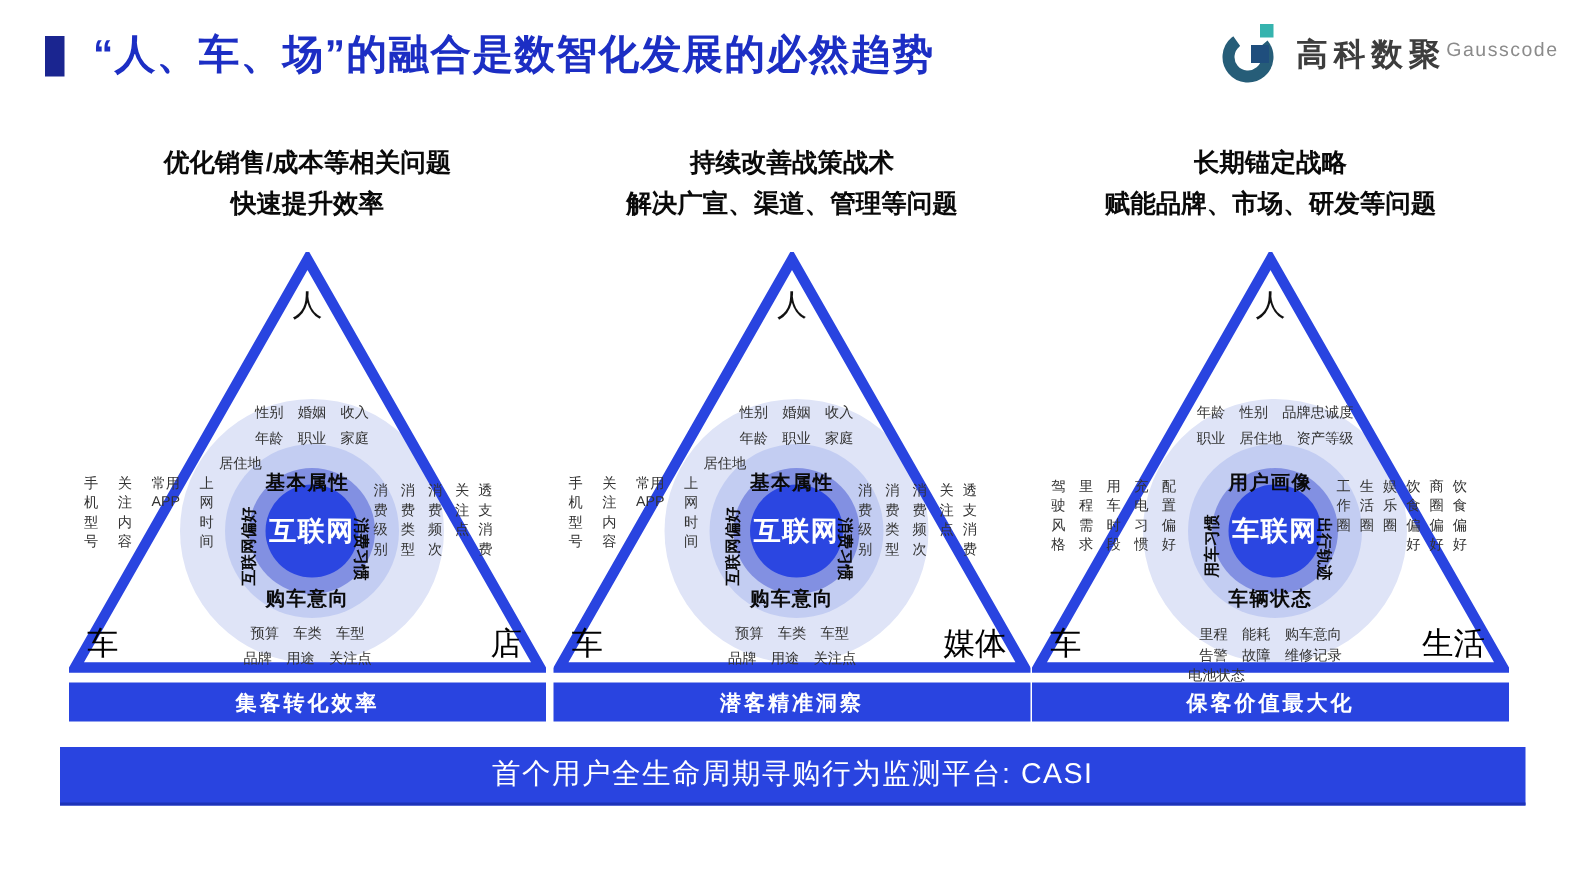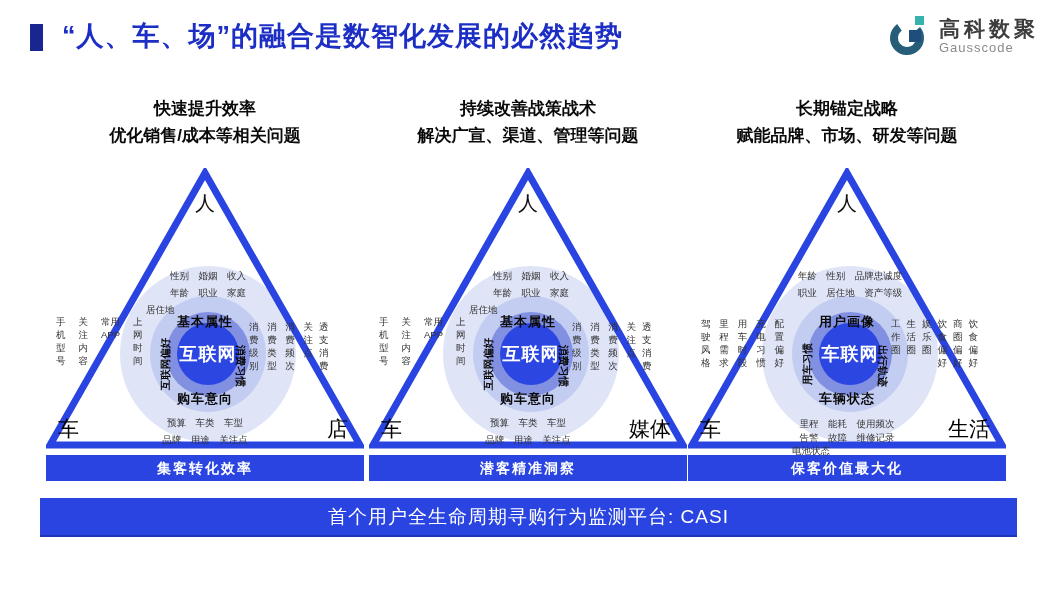--- a/index.html
+++ b/index.html
@@ -2,21 +2,21 @@
 <html><head>
 <meta charset="utf-8">
 <style>
   html,body{margin:0;padding:0}
   body{width:1057px;height:589px;position:relative;background:#fff;overflow:hidden;
        font-family:"Liberation Sans",sans-serif;color:#111}
   
   .bullet{position:absolute;left:30px;top:24px;width:13px;height:27px;background:#1a2590}
   .title{position:absolute;left:62px;top:18px;font-size:27px;font-weight:bold;color:#1c2ec4;letter-spacing:1px;white-space:nowrap}
   .logo{position:absolute;right:18px;top:14px;display:flex;align-items:center;gap:9px}
-  .logo-text{display:flex;flex-direction:column;align-items:flex-start}
+  .logo-text{display:flex;flex-direction:row;align-items:flex-start}
   .logo-cn{font-size:21px;color:#3d3d3d;font-weight:600;letter-spacing:4px;line-height:23px}
   .logo-en{font-size:13px;color:#8b8b8b;letter-spacing:1px;line-height:15px}
   
   .panel{position:absolute;top:95px;width:318px;height:392px}
   .p1{left:46px}.p2{left:369px}.p3{left:688px}
   .heading{text-align:center;font-weight:bold;color:#0a0a0a;font-size:17px;line-height:27px;white-space:nowrap}
   .tri-area{position:absolute;top:73px;left:0;width:318px;height:282px}
   .c{position:absolute;border-radius:50%}
   .outer{left:74px;top:98px;width:176px;height:176px;background:#dfe4f7}
   .mid{left:104px;top:128px;width:116px;height:116px;background:#c3cdf2}
@@ -64,22 +64,22 @@
     <rect x="29" y="2" width="9" height="9" fill="#35b3ae"></rect>
   </svg>
   <div class="logo-text">
     <div class="logo-cn">高科数聚</div>
     <div class="logo-en">Gausscode</div>
   </div>
 </div>
 
 <div class="panel p1">
   <div class="heading">
+    <div>优化销售/成本等相关问题</div>
     <div>快速提升效率</div>
-    <div>优化销售/成本等相关问题</div>
   </div>
   <div class="tri-area">
     <div class="c outer"></div>
     <div class="c mid"></div>
     <div class="c ring3"></div>
     <svg class="tri" viewBox="0 0 318 282">
         <polygon points="159,5 4,277 314,277"></polygon>
       </svg>
     <div class="c core">互联网</div>
     <div class="apex">人</div>
@@ -192,21 +192,21 @@
     </div>
     <div class="rightcol">
       <span>工作圈</span>
       <span>生活圈</span>
       <span>娱乐圈</span>
       <span>饮食偏好</span>
       <span>商圈偏好</span>
       <span>饮食偏好</span>
     </div>
     <div class="bottomrows">
-      <div>里程　能耗　使用频次</div>
+      <div>里程　能耗　购车意向</div>
       <div>告警　故障　维修记录</div>
       <div class="alignleft">电池状态</div>
     </div>
     <div class="corner cl">车</div>
     <div class="corner cr">生活</div>
   </div>
   <div class="bar">保客价值最大化</div>
 </div>
 
 <div class="banner">首个用户全生命周期寻购行为监测平台: CASI</div>

